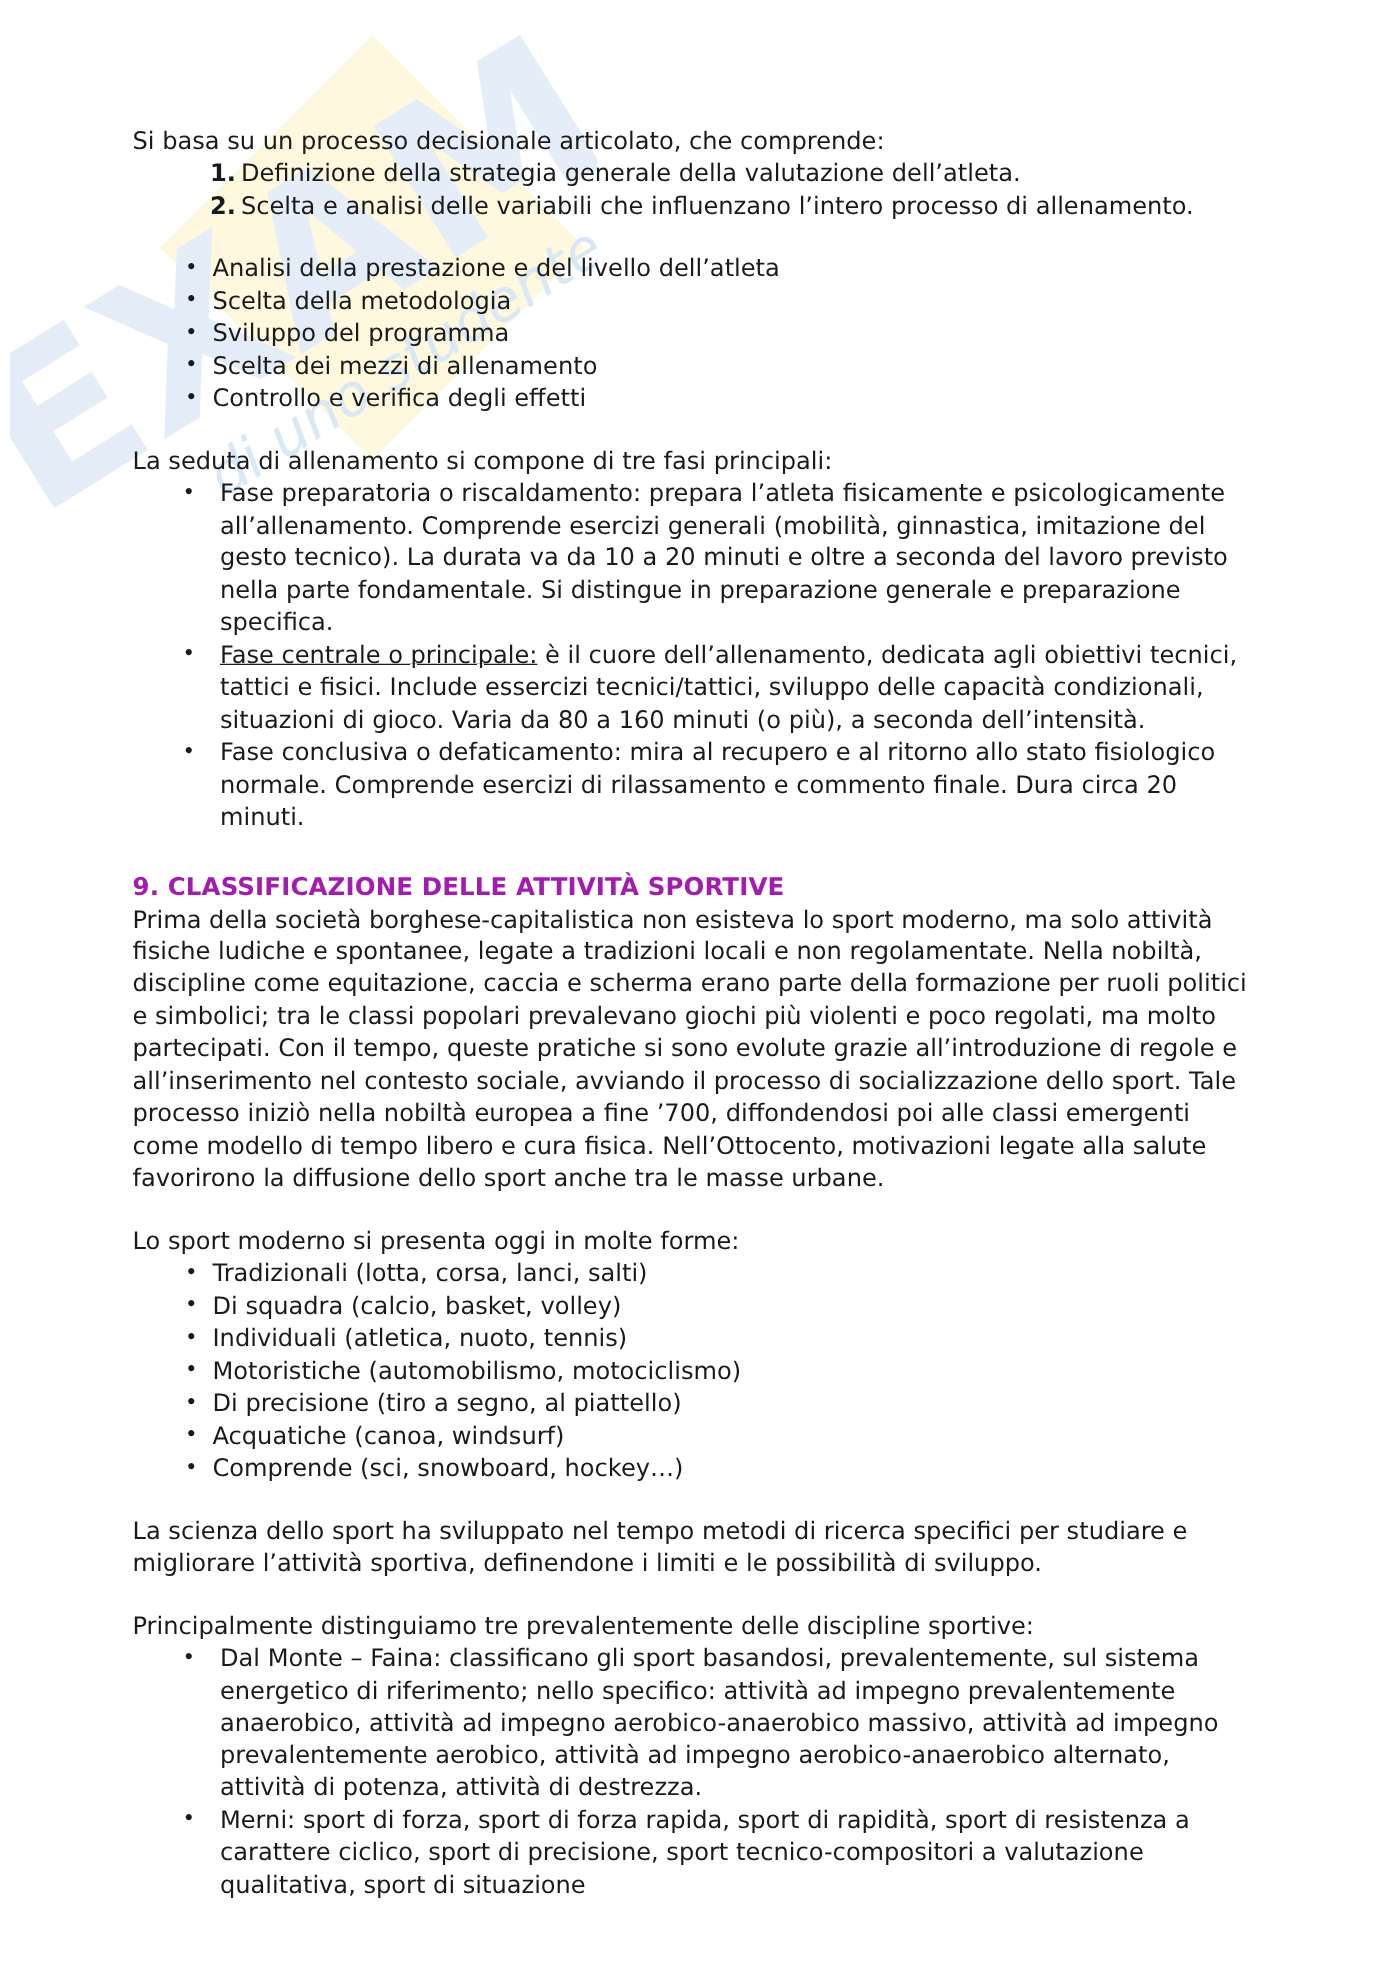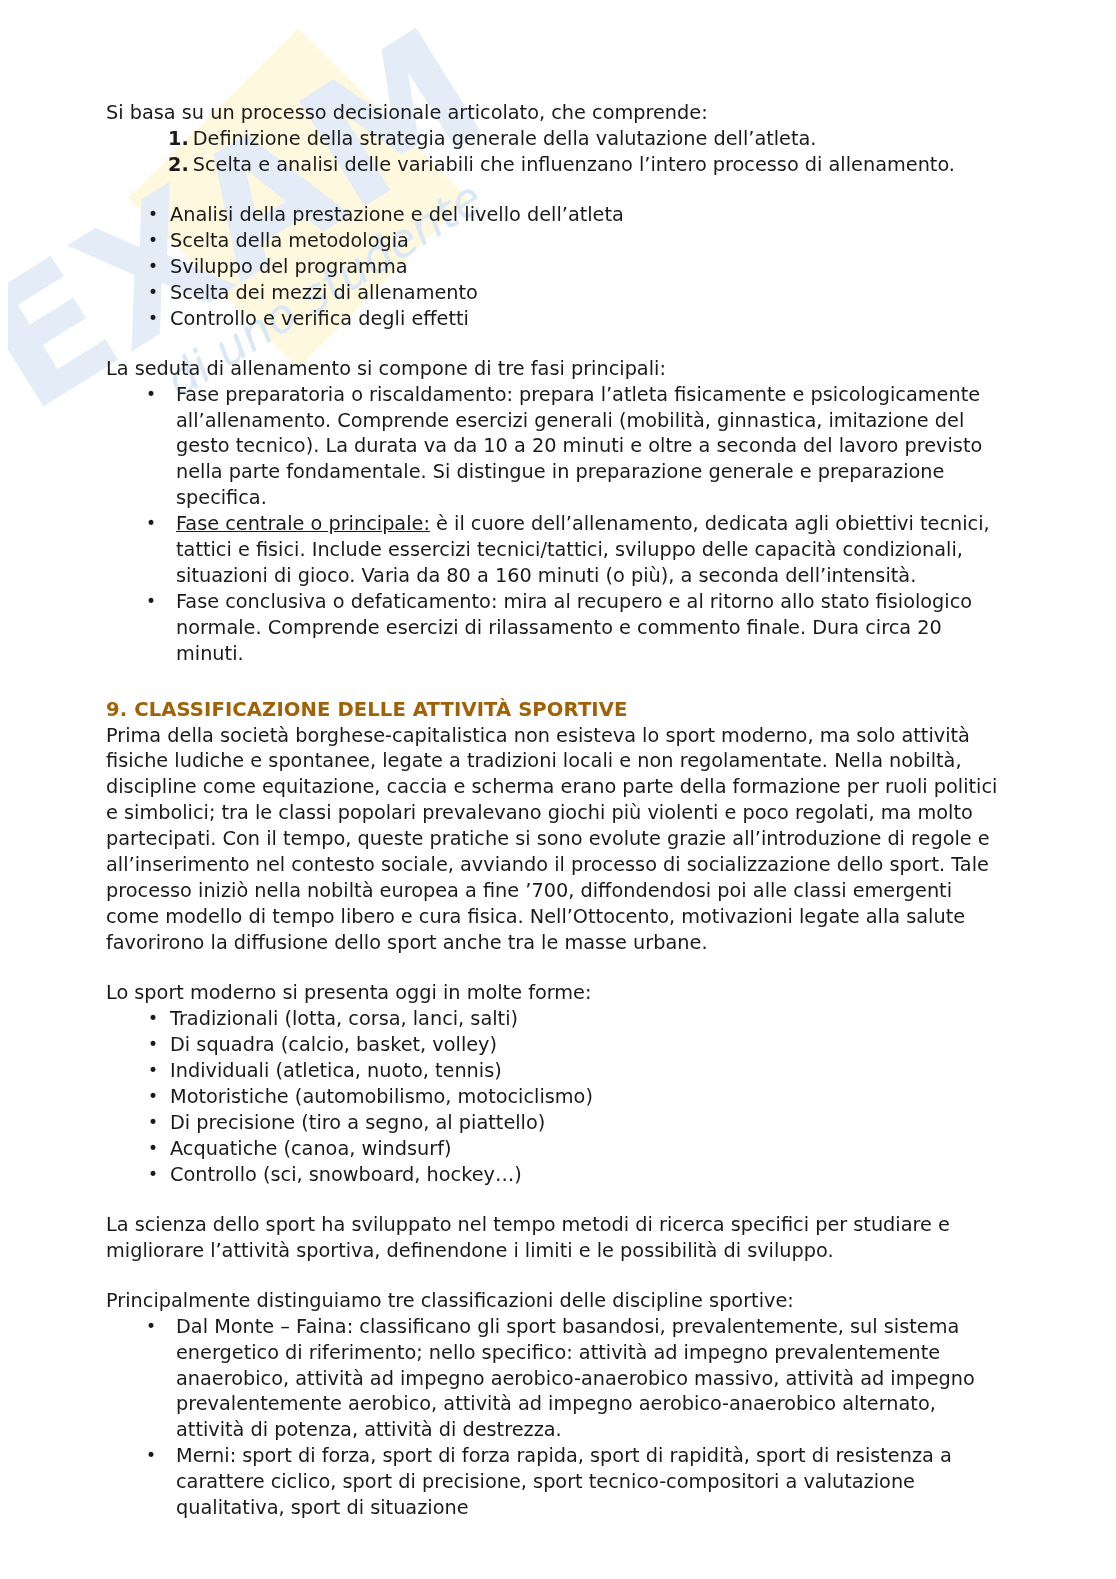--- a/index.html
+++ b/index.html
@@ -92,21 +92,21 @@
   ul.bul.deep > li::before {
     left: 40px;
   }
 
   h2.section-title {
     font-size: 19.6px;
     font-weight: bold;
     margin: 0;
     line-height: 1.3;
     letter-spacing: 0.1px;
-    color: #a16207;
+    color: #a21caf;
   }
 </style>
 </head>
 <body>
 
 <div id="page">
 
   <div id="watermark">
     <svg width="470" height="430" viewBox="0 0 470 430" xmlns="http://www.w3.org/2000/svg">
       <g opacity="0.55">
@@ -165,30 +165,30 @@
 
     <p class="para">Lo sport moderno si presenta oggi in molte forme:</p>
 
     <ul class="bul">
       <li><b>Tradizionali</b><span> (lotta, corsa, lanci, salti)</span></li>
       <li><b>Di squadra</b><span> (calcio, basket, volley)</span></li>
       <li><b>Individuali</b><span> (atletica, nuoto, tennis)</span></li>
       <li><b>Motoristiche</b><span> (automobilismo, motociclismo)</span></li>
       <li><b>Di precisione</b><span> (tiro a segno, al piattello)</span></li>
       <li><b>Acquatiche</b><span> (canoa, windsurf)</span></li>
-      <li><b>Controllo</b><span> (sci, snowboard, hockey…)</span></li>
+      <li><b>Comprende</b><span> (sci, snowboard, hockey…)</span></li>
     </ul>
 
     <div class="spacer-md"></div>
 
     <p class="para"><span>La </span><b>scienza dello sport</b><span> ha sviluppato nel tempo metodi di ricerca specifici per studiare e migliorare l’attività sportiva, definendone i limiti e le possibilità di sviluppo.</span></p>
 
     <div class="spacer-md"></div>
 
-    <p class="para">Principalmente distinguiamo tre classificazioni delle discipline sportive:</p>
+    <p class="para">Principalmente distinguiamo tre prevalentemente delle discipline sportive:</p>
 
     <ul class="bul deep">
       <li><b>Dal Monte – Faina</b><span>: classificano gli sport basandosi, prevalentemente, sul sistema energetico di riferimento; nello specifico: attività ad impegno prevalentemente anaerobico, attività ad impegno aerobico-anaerobico massivo, attività ad impegno prevalentemente aerobico, attività ad impegno aerobico-anaerobico alternato, attività di potenza, attività di destrezza.</span></li>
       <li><b>Merni:</b><span> sport di forza, sport di forza rapida, sport di rapidità, sport di resistenza a carattere ciclico, sport di precisione, sport tecnico-compositori a valutazione qualitativa, sport di situazione</span></li>
 
     </ul>
 
   </div>
 </div>
 

